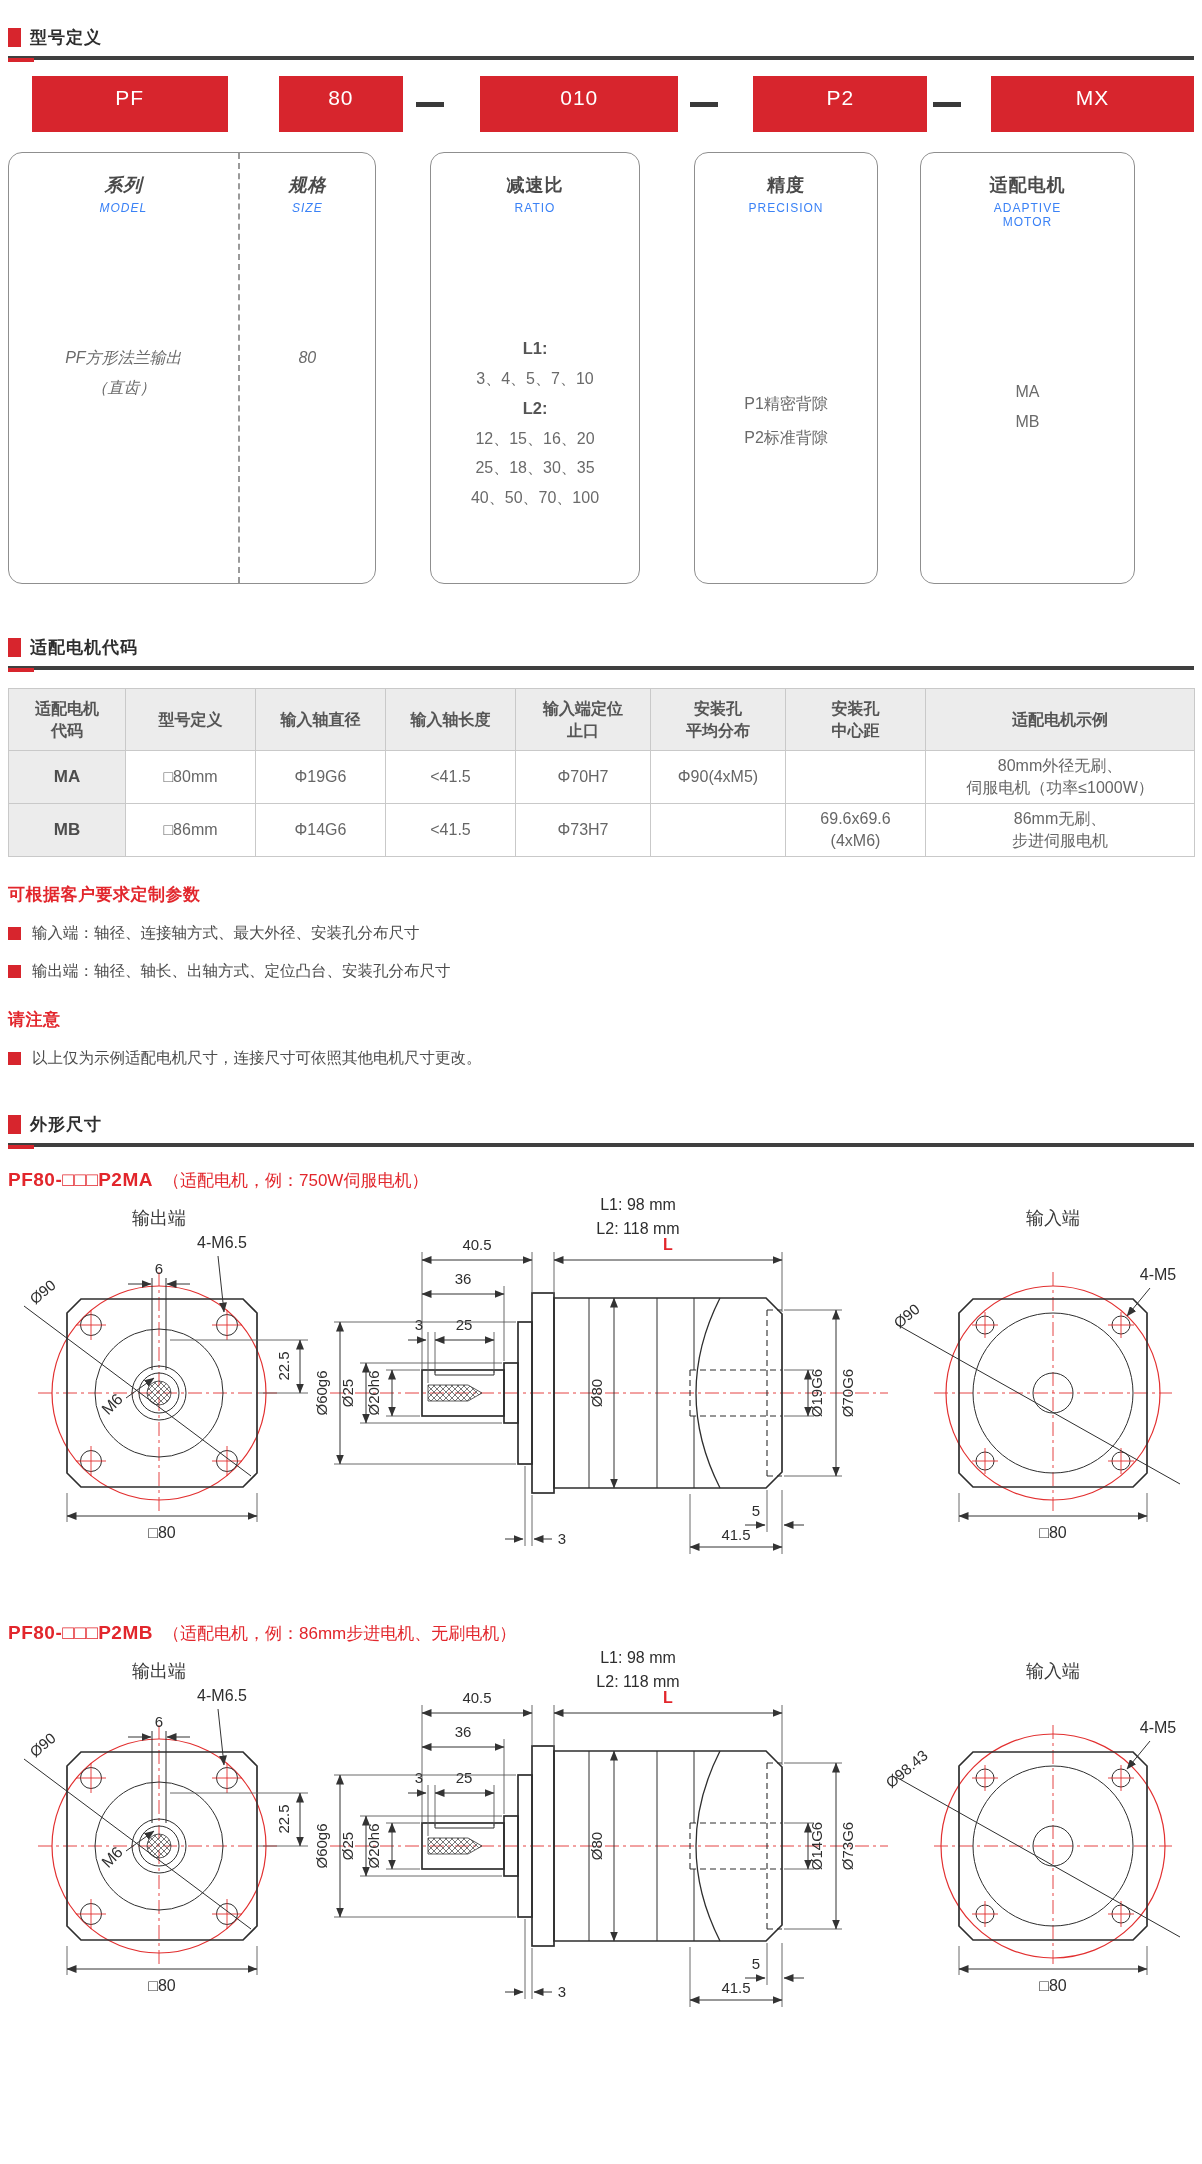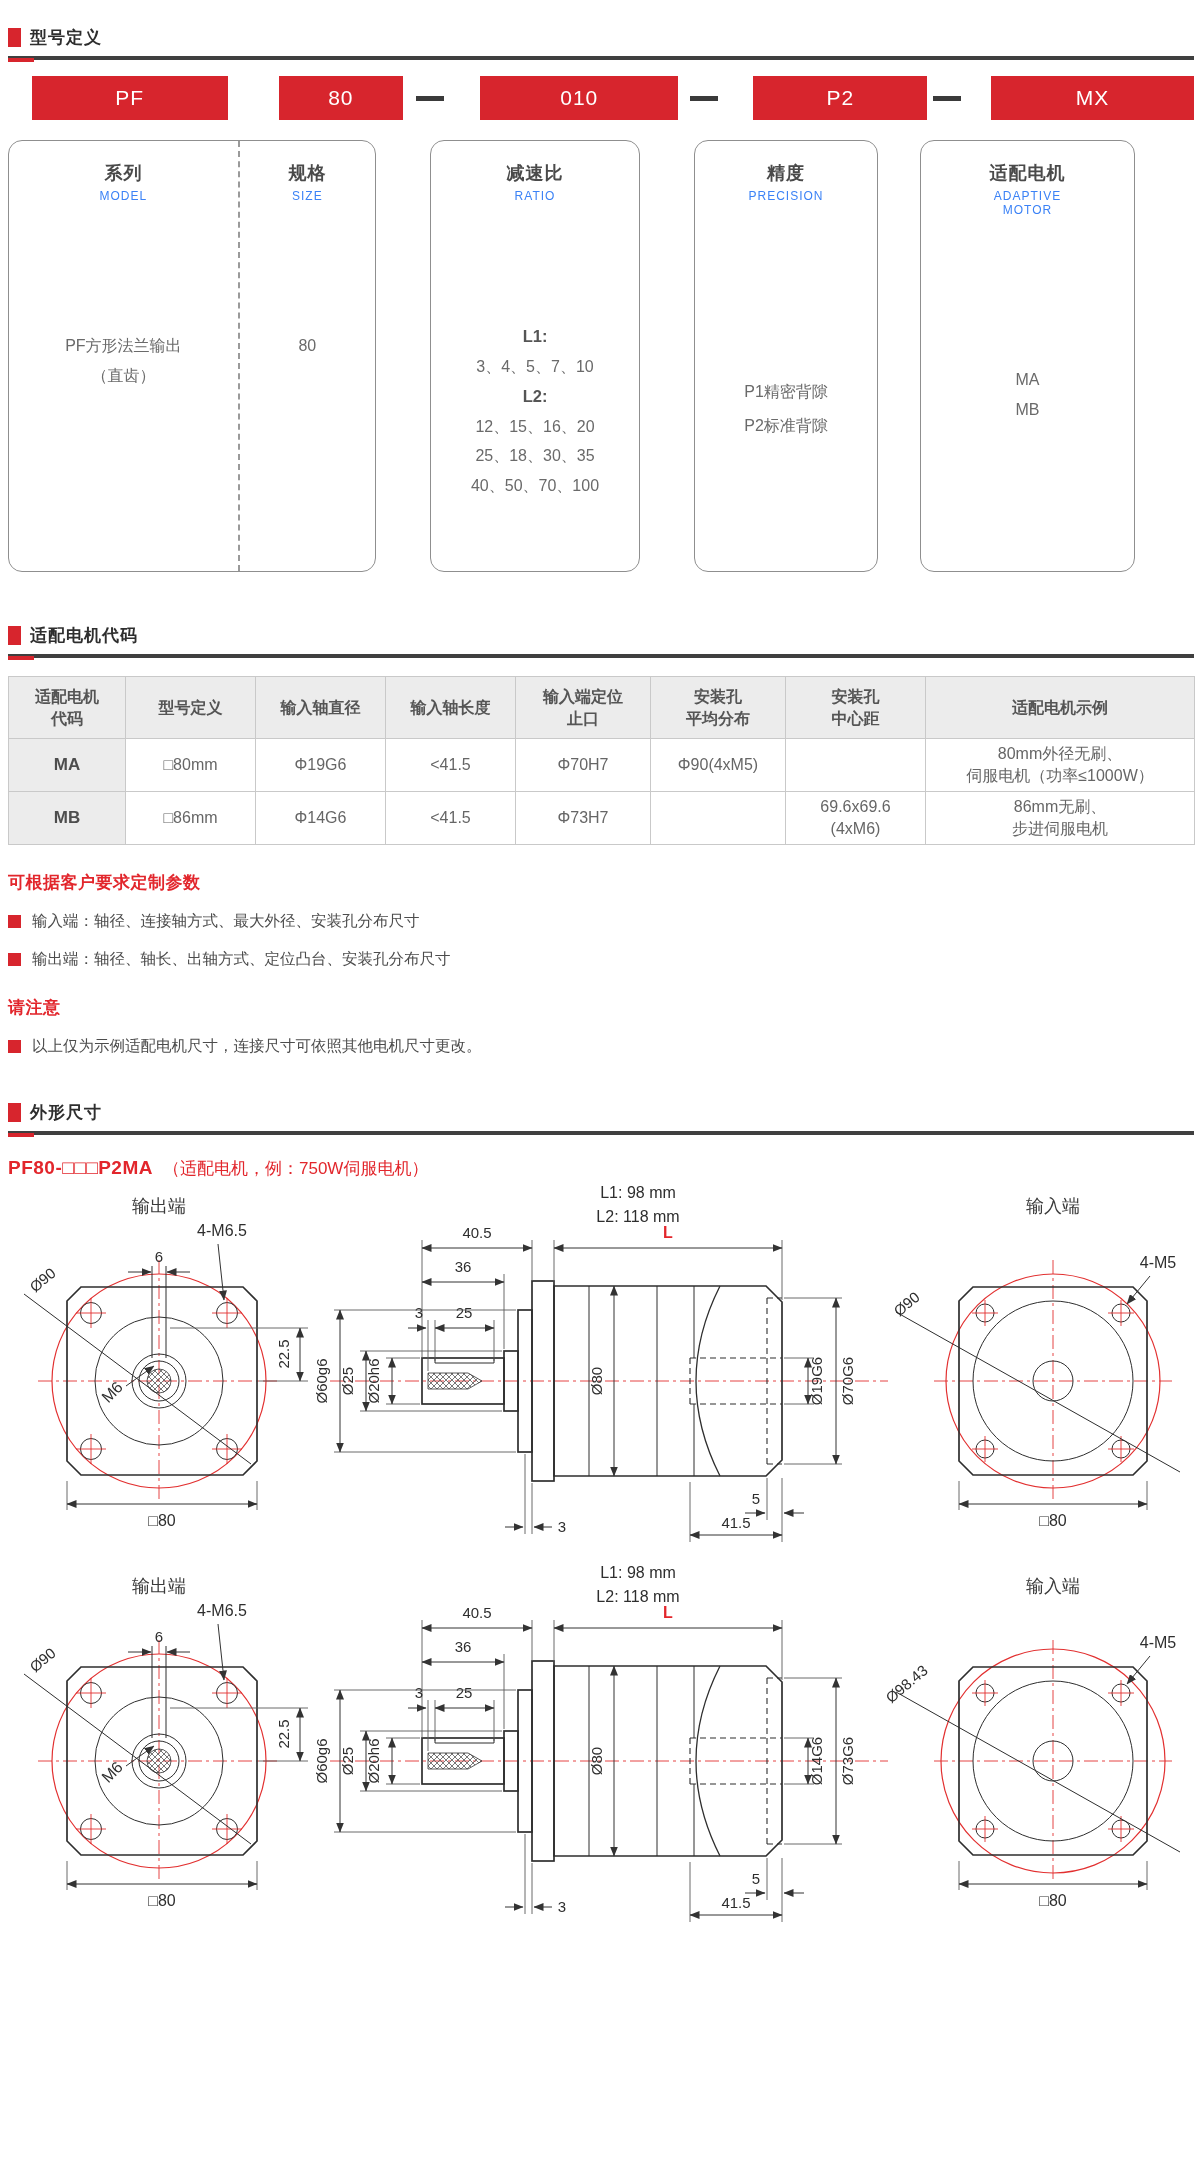--- a/index.html
+++ b/index.html
@@ -9,30 +9,30 @@
 
   
   .sec-head { display:flex; align-items:center; gap:9px; margin-bottom:7px; }
   .sec-bullet { width:13px; height:19px; background:#d7252d; flex:none; }
   .sec-title { font-size:17px; font-weight:bold; color:#2e2e2e; letter-spacing:1px; }
   .sec-rule { height:4px; background:#3f3f3f; position:relative; }
   .sec-rule::before { content:""; position:absolute; left:0; top:2px; width:26px; height:4px; background:#d7252d; }
 
   
   .codes-row { display:flex; margin-top:16px; }
-  .code-box { background:#d7252d; color:#fff; height:44px; line-height:44px; text-align:center; font-size:21px; letter-spacing:1px;margin-left:24px; }
+  .code-box { background:#d7252d; color:#fff; height:56px; line-height:44px; text-align:center; font-size:21px; letter-spacing:1px;margin-left:24px; }
   .cw0 { width:207px; margin-right:27px; } .cw1 { width:132px; } .cw2 { width:210px; } .cw3 { width:184px; } .cw4 { width:215px; }
   .code-dash { display:flex; align-items:center; justify-content:center; }
   .cd0 { width:56px; } .cd1 { width:54px; } .cd2 { width:42px; }
   .code-dash i { display:block; width:28px; height:5px; background:#3a3a3a; }
 
   
   .desc-row { display:flex; margin-top:20px; }
   .desc-box { border:1.5px solid #8f8f8f; border-radius:14px; height:432px; text-align:center; background:#fff; }
-  .dw0 { width:368px; margin-right:54px; display:flex; }
+  .dw0 { width:368px; margin-right:54px; display:flex;font-style:italic; }
   .dw1 { width:210px; margin-right:54px; }
   .dw2 { width:184px; margin-right:42px; }
   .dw3 { width:215px; }
   .half { width:50%; padding-top:20px; }
   .half.l { border-right:2px dashed #9a9a9a; width:232px; }
   .half.r { width:136px; }
   .desc-box.pad { padding-top:20px; }
   .bx-zh { font-size:18px; font-weight:bold; color:#4a4a4a; letter-spacing:1px; }
   .bx-en { font-size:12px; color:#3b82f6; letter-spacing:1px; margin-top:4px; }
   .bx-val { font-size:16px; color:#6a6a6a; line-height:1.85; }
@@ -395,20 +395,23 @@
         <text class="dl" x="1150" y="86" text-anchor="middle">4-M5</text>
         <line class="dim" x1="1142" y1="94" x2="1119" y2="122" marker-end="url(#ar0)"></line>
         <line class="ext" x1="951" y1="299" x2="951" y2="328"></line>
           <line class="ext" x1="1139" y1="299" x2="1139" y2="328"></line>
         <line class="dim" x1="951" y1="322" x2="1139" y2="322" marker-start="url(#ar0)" marker-end="url(#ar0)"></line>
         <text class="dl" x="1045" y="344" text-anchor="middle">□80</text>
         <text class="vl" x="1045" y="30" text-anchor="middle">输入端</text>
       </g>
     </svg>
 
+    <div class="dwg-title dwg2-gap">
+      <span class="mod">PF80-□□□P2MB</span><span>（适配电机，例：86mm步进电机、无刷电机）</span>
+    </div>
     <svg class="dwg" width="1186" height="378" viewBox="0 0 1186 378">
       <defs>
         <marker id="ar1" viewBox="0 0 10 8" markerWidth="10" markerHeight="8" refX="9.5" refY="4" orient="auto-start-reverse" markerUnits="userSpaceOnUse">
             <path d="M0,0 L10,4 L0,8 Z" fill="#333"></path>
           </marker>
         <pattern id="hat1" width="6" height="6" patternUnits="userSpaceOnUse">
             <path d="M0,0 L6,6 M6,0 L0,6" stroke="#555" stroke-width="0.8"></path>
           </pattern>
       </defs>
 

